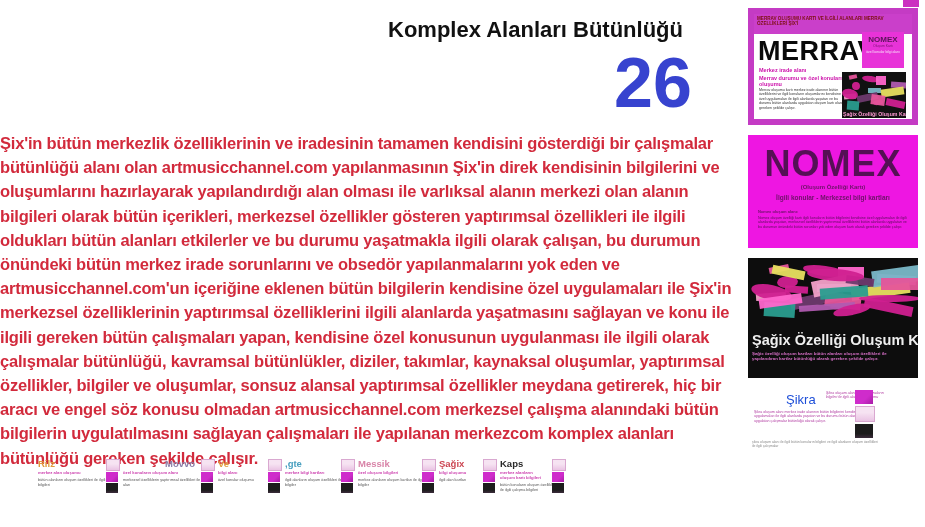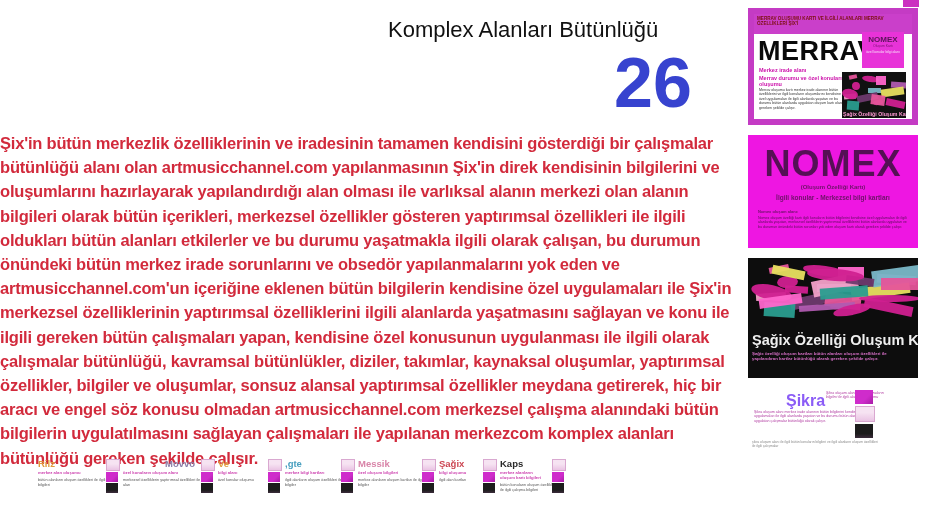--- a/index.html
+++ b/index.html
@@ -1,20 +1,20 @@
 <!DOCTYPE html>
 <html><head>
 <meta charset="utf-8">
 <style>
   html,body{margin:0;padding:0;background:#ffffff;}
   .page{position:relative;width:925px;height:527px;background:#ffffff;overflow:hidden;
         font-family:"Liberation Sans","DejaVu Sans",sans-serif;}
 
   
-  .subtitle{position:absolute;left:388px;top:17px;font-size:22px;font-weight:normal;color:#111;}
+  .subtitle{position:absolute;left:388px;top:17px;font-size:22px;font-weight:bold;color:#111;}
   .big-title{position:absolute;left:2px;top:18px;font-size:112px;line-height:100px;font-weight:bold;
              color:#0a0a0a;letter-spacing:1px;white-space:nowrap;}
   .big-number{position:absolute;left:614px;top:52px;font-size:70px;line-height:62px;font-weight:bold;color:#3743cf;text-align:right;}
   .corner-notch{position:absolute;left:903px;top:0;width:16px;height:7px;background:#cb2fc0;}
 
   
   .main-paragraph{position:absolute;left:0;top:131px;width:737px;font-size:16.5px;line-height:24.2px;
                   font-weight:bold;color:#d22a3c;letter-spacing:-0.2px;}
 
   
@@ -46,21 +46,21 @@
 
   
   .sagix{top:258px;height:120px;background:#0d0d0d;overflow:hidden;}
   .sagix-collage{position:absolute;left:3px;top:3px;right:3px;height:68px;}
   .sagix-caption{position:absolute;left:4px;top:74px;z-index:5;font-size:14.5px;font-weight:bold;color:#efefef;white-space:nowrap;}
   .sagix-sub{position:absolute;left:4px;top:93px;z-index:5;width:160px;font-size:4.4px;line-height:5.2px;
              font-weight:bold;color:#d870c8;}
 
   
   .sikra{top:388px;height:64px;background:#ffffff;}
-  .sikra-title{position:absolute;left:38px;top:4px;font-size:16px;font-weight:bold;color:#8b5cf6;}
+  .sikra-title{position:absolute;left:38px;top:4px;font-size:13px;font-weight:normal;color:#1d4ed8;}
   .sikra-note{position:absolute;left:78px;top:3px;width:62px;font-size:3.6px;line-height:4.2px;color:#b03aa0;font-style:italic;}
   .sikra-body{position:absolute;left:6px;top:22px;width:122px;font-size:3.6px;line-height:4.4px;color:#b03aa0;}
   .sikra-stack{position:absolute;left:107px;top:2px;width:18px;}
   .sikra-stack .sq{width:18px;height:14px;margin-bottom:2px;}
   .sikra-footer{position:absolute;left:4px;top:52px;width:130px;font-size:3.4px;line-height:4px;color:#888;}
 
   
   .bottom-row{position:absolute;left:38px;top:459px;width:710px;height:60px;display:flex;gap:5px;}
   .bitem{position:relative;flex:none;height:52px;}
   .tlabel{font-size:9.5px;font-weight:bold;line-height:10px;}

